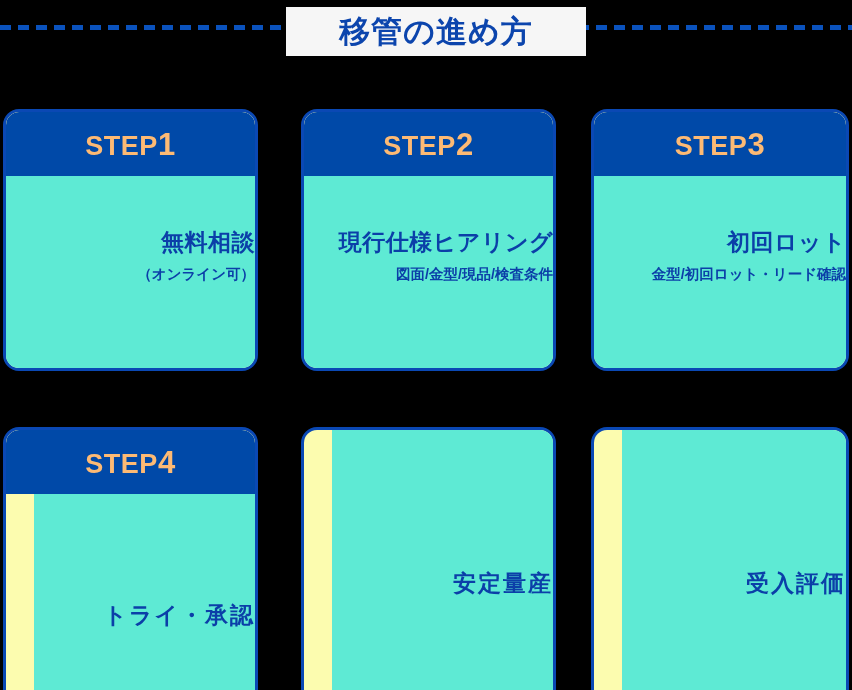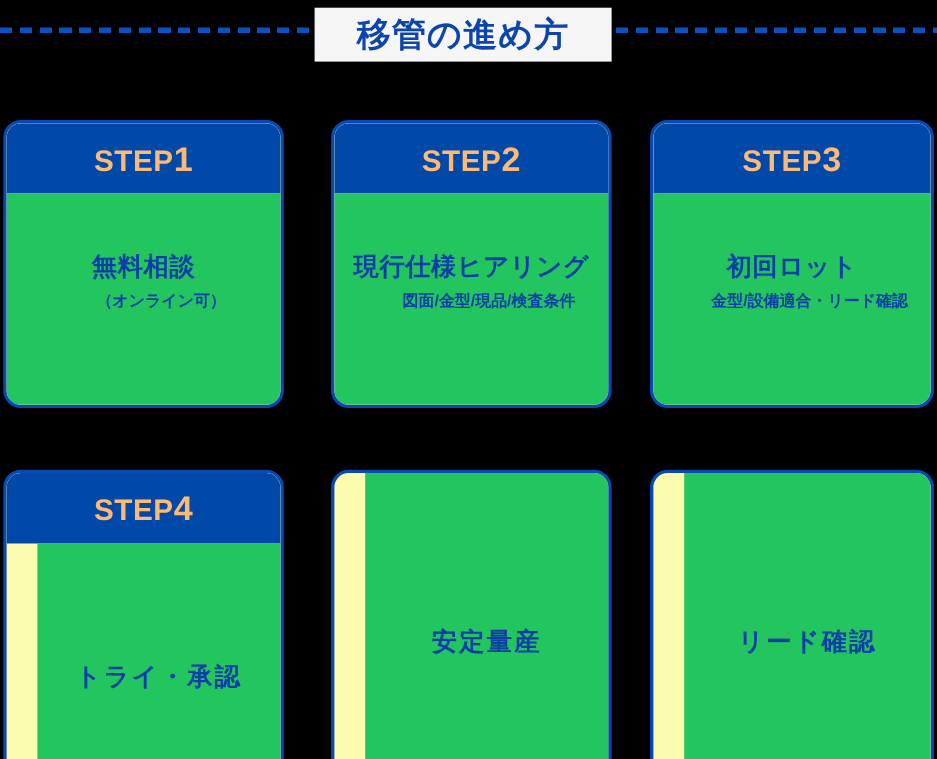--- a/index.html
+++ b/index.html
@@ -32,21 +32,21 @@
         #0a52bd 0px, #0a52bd 11px,
         rgba(0,0,0,0) 11px, rgba(0,0,0,0) 18px);
   }
   #dash-left  { left: 0px;   width: 290px; }
   #dash-right { left: 560px; width: 292px; }
 
   #title-box {
     position: absolute;
     left: 286px;
     top: 7px;
-    width: 270px;
+    width: 300px;
     height: 49px;
     background: #f6f6f6;
     display: flex;
     align-items: center;
     justify-content: center;
   }
   #title-text {
     font-size: 31px;
     font-weight: bold;
     color: #0c45ad;
@@ -99,24 +99,24 @@
     line-height: 1;
     white-space: nowrap;
   }
   .step-header-label .num {
     font-size: 31px;
     font-weight: bold;
   }
 
   .step-body {
     flex: 1 1 auto;
-    background: #22c55e;
+    background: #5eead4;
     display: flex;
     flex-direction: column;
-    align-items: center;
+    align-items: flex-end;
     justify-content: flex-start;
     padding-top: 52px;
     box-sizing: border-box;
   }
   .step-body.centered {
     justify-content: center;
     padding-top: 0;
     margin-left: 28px;
   }
   .step-title {
@@ -173,21 +173,21 @@
       <div class="step-sub">図面/金型/現品/検査条件</div>
     </div>
   </div>
 
   <div class="step-card col-3 row-1">
     <div class="step-header">
       <span class="step-header-label"><span>STEP</span><span class="num">3</span></span>
     </div>
     <div class="step-body">
       <div class="step-title">初回ロット</div>
-      <div class="step-sub">金型/設備適合・リード確認</div>
+      <div class="step-sub">金型/初回ロット・リード確認</div>
     </div>
   </div>
 
   <div class="step-card col-1 row-2">
     <div class="step-header">
       <span class="step-header-label"><span>STEP</span><span class="num">4</span></span>
     </div>
     <div class="step-body centered">
       <div class="step-title spaced">トライ・承認</div>
 
@@ -196,18 +196,18 @@
 
   <div class="step-card col-2 row-2">
     <div class="step-body centered">
       <div class="step-title spaced">安定量産</div>
 
     </div>
   </div>
 
   <div class="step-card col-3 row-2">
     <div class="step-body centered">
-      <div class="step-title spaced">リード確認</div>
+      <div class="step-title spaced">受入評価</div>
 
     </div>
   </div>
 
 </div>
 
 </body></html>

